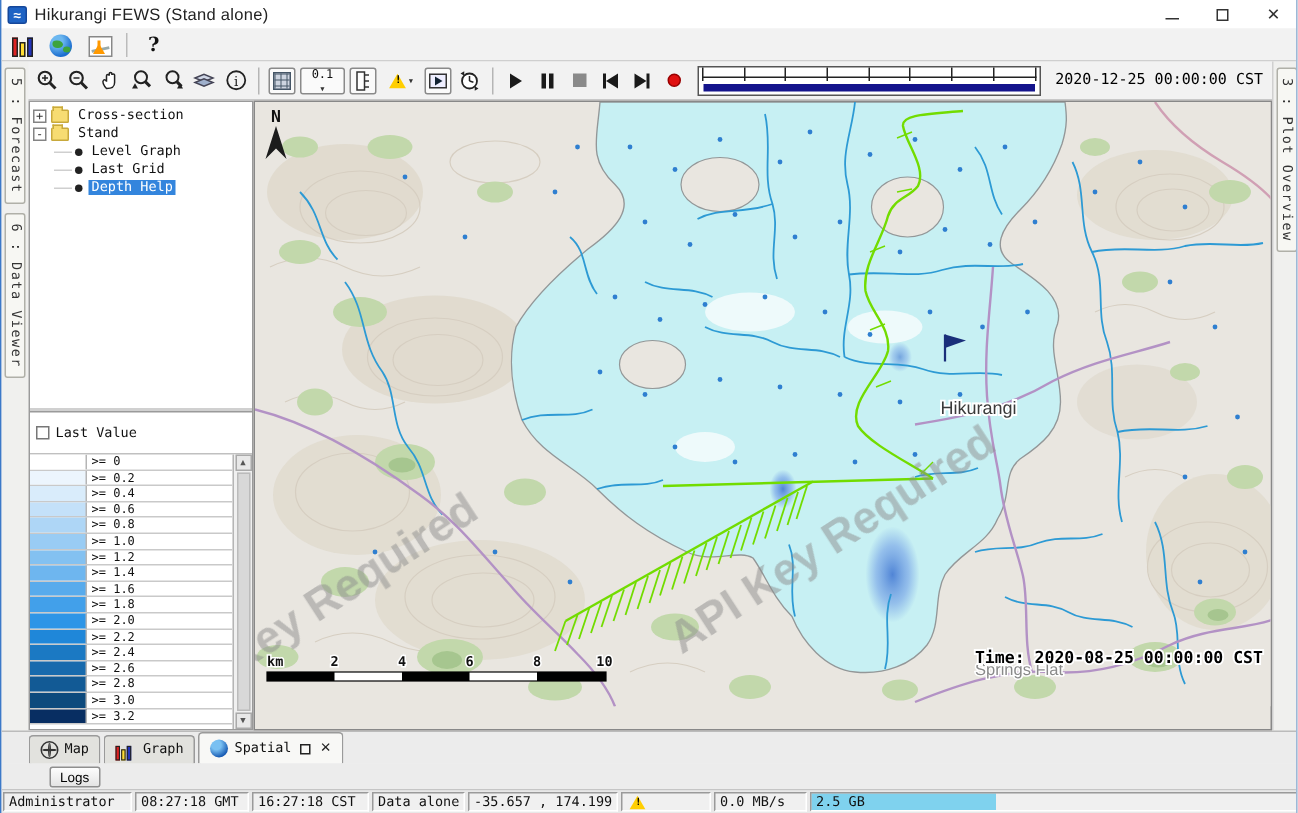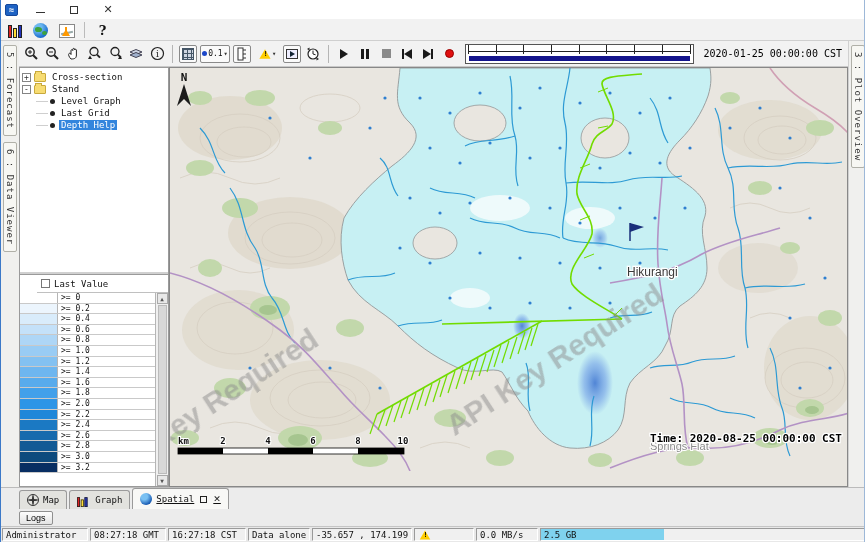--- a/index.html
+++ b/index.html
@@ -53,21 +53,21 @@
   .side-strip.right { border-left:1px solid #d0d0d0; }
   .v-tab { writing-mode:vertical-rl; font-size:9px; color:#333; background:#f7f7f3;
            border:1px solid #b0b0a8; border-radius:2px; padding:6px 1px; letter-spacing:1px; }
   .center-col { flex:1; display:flex; flex-direction:column; min-width:0; }
 
   
   .toolbar2 { height:26px; background:#f2f2f2; border-bottom:1px solid #c8c8c8; display:flex; align-items:center; padding:0 3px; gap:3px; }
   .t2-btn { width:18px; height:18px; display:flex; align-items:center; justify-content:center; }
   .t2-boxed { border:1px solid #8a8a8a; background:#fafafa; border-radius:2px; }
   .t2-sep { width:1px; height:18px; background:#b5b5b5; margin:0 3px; }
-  .precision { width:30px; gap:1px; font-size:8px; }
+  .precision { width:30px; gap:1px; font-size:8px;flex-direction:column; }
   .dot-blue { width:5px; height:5px; border-radius:50%; background:#1b46c8; }
   .dd-arrow { font-size:7px; color:#333; }
   .grid-glyph { width:12px; height:12px; background:
       linear-gradient(#456 1px, transparent 1px) 0 0/4px 4px,
       linear-gradient(90deg,#456 1px, transparent 1px) 0 0/4px 4px, #cdd4e0; border:1px solid #456; }
   .warn-tri { width:0; height:0; border-left:7px solid transparent; border-right:7px solid transparent; border-bottom:12px solid #ffce00; position:relative; }
   .warn-tri:after { content:"!"; position:absolute; left:-2px; top:1px; font-size:9px; font-weight:bold; color:#000; }
   .warn-tri-sm { transform:scale(.8); }
   .movie-glyph { width:12px; height:10px; border:1px solid #333; background:#eef; display:flex; align-items:center; justify-content:center; }
   .movie-glyph i { width:0; height:0; border-top:3px solid transparent; border-bottom:3px solid transparent; border-left:5px solid #123; }
@@ -92,63 +92,64 @@
   .tree-row { display:flex; align-items:center; height:12px; white-space:nowrap; font-size:9px; }
   .expander { width:9px; height:9px; border:1px solid #848484; background:#fff; font-size:8px; line-height:7px; text-align:center; color:#333; margin-right:3px; }
   .folder { width:12px; height:9px; background:#f7dc72; border:1px solid #c8a93c; border-radius:1px; position:relative; margin-right:4px; }
   .folder:before { content:""; position:absolute; top:-3px; left:0; width:5px; height:2px; background:#f7dc72; border:1px solid #c8a93c; border-bottom:none; }
   .bullet { width:5px; height:5px; border-radius:50%; background:#222; margin:0 4px 0 2px; }
   .tree-indent { width:14px; } .tree-guide { width:12px; border-top:1px solid #cfcfcf; margin-right:0; }
   .tree-label { padding:0 2px; }
   .tree-label.selected { background:#3385dd; color:#fff; }
 
   .legend-box { flex:1; display:flex; flex-direction:column; border-top:1px solid #9a9a9a; background:#fff; min-height:0; }
-  .legend-header { height:18px; display:flex; align-items:center; gap:4px; padding:0 4px; border-bottom:1px solid #c0c0c0; font-size:9px;margin-left:17px; }
+  .legend-header { height:28px; display:flex; align-items:center; gap:4px; padding:0 4px; border-bottom:1px solid #c0c0c0; font-size:9px; }
   .checkbox { width:9px; height:9px; border:1px solid #777; background:#fff; }
   .legend-body { flex:1; display:flex; min-height:0; }
   .legend-rows { flex:1; overflow:hidden; }
   .legend-row { display:flex; height:10.6px; border-bottom:1px solid #c9c9c9; font-size:8px; align-items:stretch; }
   .legend-swatch { width:38px; border-right:1px solid #b5b5b5; }
   .legend-label { padding:0 3px; line-height:10px; }
   .legend-scroll { width:13px; border-left:1px solid #b5b5b5; background:#f0f0f0; display:flex; flex-direction:column; justify-content:space-between; align-items:center; }
   .scr-btn { width:11px; height:11px; border:1px solid #aaa; background:#e8e8e8; font-size:6px; line-height:9px; text-align:center; color:#555; }
   .scr-thumb { width:9px; flex:1; margin:1px 0; background:#d8d8d8; border:1px solid #bbb; }
 
   .map-wrap { flex:1; position:relative; border:1px solid #888; overflow:hidden; background:#e9e6e0; }
   .map-wrap svg { display:block; }
 
   
   .bottom-tabbar { height:22px; background:#ececec; border-top:1px solid #bbb; display:flex; align-items:flex-end; padding-left:18px; gap:2px; }
   .b-tab { height:19px; display:flex; align-items:center; gap:4px; padding:0 7px; font-size:9px;
            border:1px solid #9a9a9a; border-bottom:none; border-radius:3px 3px 0 0; background:#e2e2de; }
-  .b-tab.active { background:#f8f8f6; height:21px;text-decoration:underline; }
+  .b-tab.active { background:#f8f8f6; height:21px; }
   .mini-globe-wire { width:12px; height:12px; border-radius:50%; border:1px solid #333; position:relative; }
   .mini-globe-wire:before { content:""; position:absolute; inset:0 4px; border-left:1px solid #333; border-right:1px solid #333; border-radius:50%; }
   .mini-globe-wire:after { content:""; position:absolute; inset:4px 0; border-top:1px solid #333; border-bottom:1px solid #333; border-radius:50%; }
   .mini-globe-blue { width:12px; height:12px; border-radius:50%; background:radial-gradient(circle at 35% 30%, #79c0f2 0 28%, #1356b0 75%); }
   .tab-ctl { font-size:9px; font-weight:bold; color:#222; margin-left:2px; font-family:"DejaVu Sans", sans-serif; }
   .tab-ctl.sq { display:inline-block; width:7px; height:7px; border:1px solid #222; }
 
-  .logs-row { height:18px; background:#ececec; display:flex; align-items:center; padding-left:18px; border-bottom:1px solid #c5c5c5; }
+  .logs-row { height:18px; background:#ececec; display:flex; align-items:center; padding-left:32px; border-bottom:1px solid #c5c5c5; }
   .logs-btn { font-size:9px; padding:1px 6px; border:1px solid #8f8f8f; border-radius:2px;
               background:linear-gradient(#fdfdfd,#e4e4e4); }
 
   
   .statusbar { height:15px; display:flex; gap:2px; background:#e8e8e8; padding:1px 1px; font-size:9px; }
   .sb-seg { border:1px solid; border-color:#9a9a9a #fff #fff #9a9a9a; background:#f0f0f0;
             display:flex; align-items:center; padding:0 3px; white-space:nowrap; overflow:hidden; }
   .sb-mem { background:linear-gradient(to right,#7fd2ee 0 38%, #f0f0f0 38%); }
 </style>
 </head>
 <body>
 
 <div class="win">
 
   <div class="titlebar">
     <div class="app-icon">≈</div>
+    <div class="title-text">Hikurangi FEWS  (Stand alone)</div>
     <div class="win-btns">
       <div class="win-btn min">
           <span></span>
         </div>
       <div class="win-btn max">
           <span></span>
         </div>
       <div class="win-btn">✕</div>
     </div>
   </div>
@@ -305,21 +306,21 @@
               <i></i>
               <i></i>
               <i></i>
               <i></i>
               <i></i>
               <i></i>
               <i></i>
             </div>
           <div class="tl-bar"></div>
         </div>
-        <div class="t2-datetime">2020-01-25 00:00:00 CST</div>
+        <div class="t2-datetime">2020-12-25 00:00:00 CST</div>
       </div>
 
       <div class="content-row">
         <div class="left-panel">
           <div class="tree-box">
             <div class="tree-row">
               <span class="expander">+</span>
               <span class="folder"></span>
               <span class="tree-label">Cross-section</span>
             </div>

